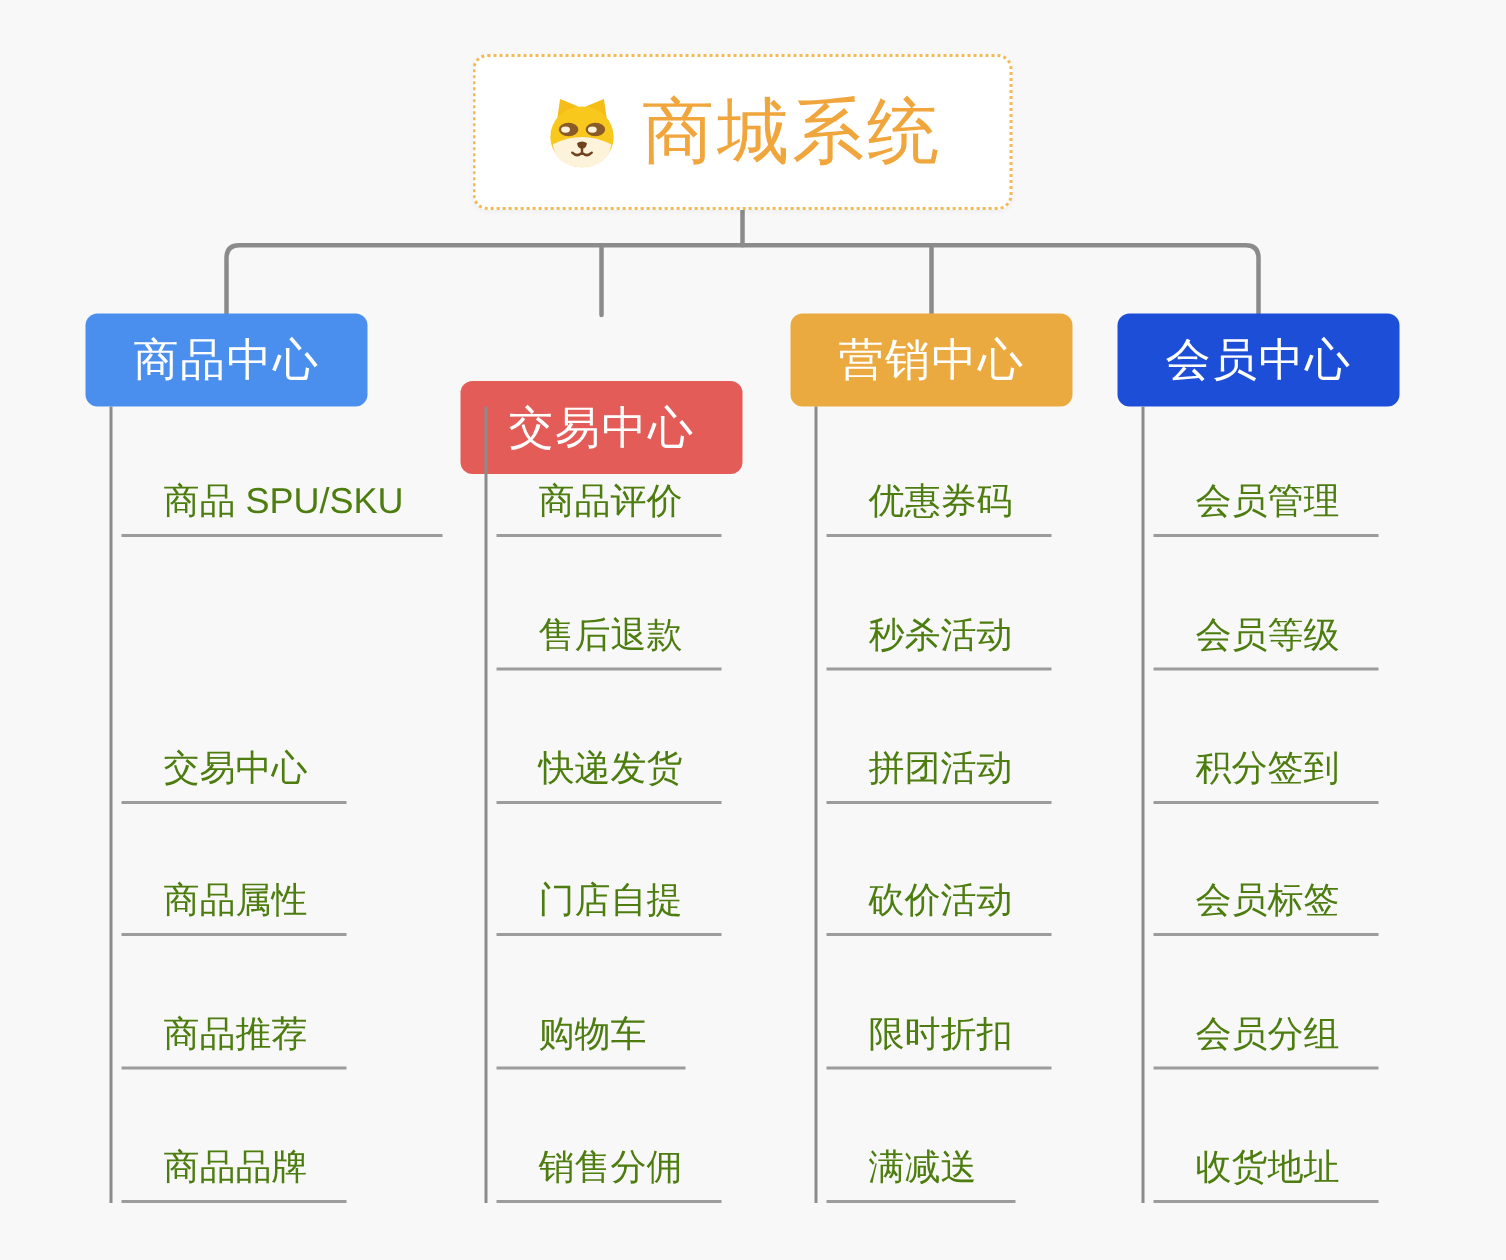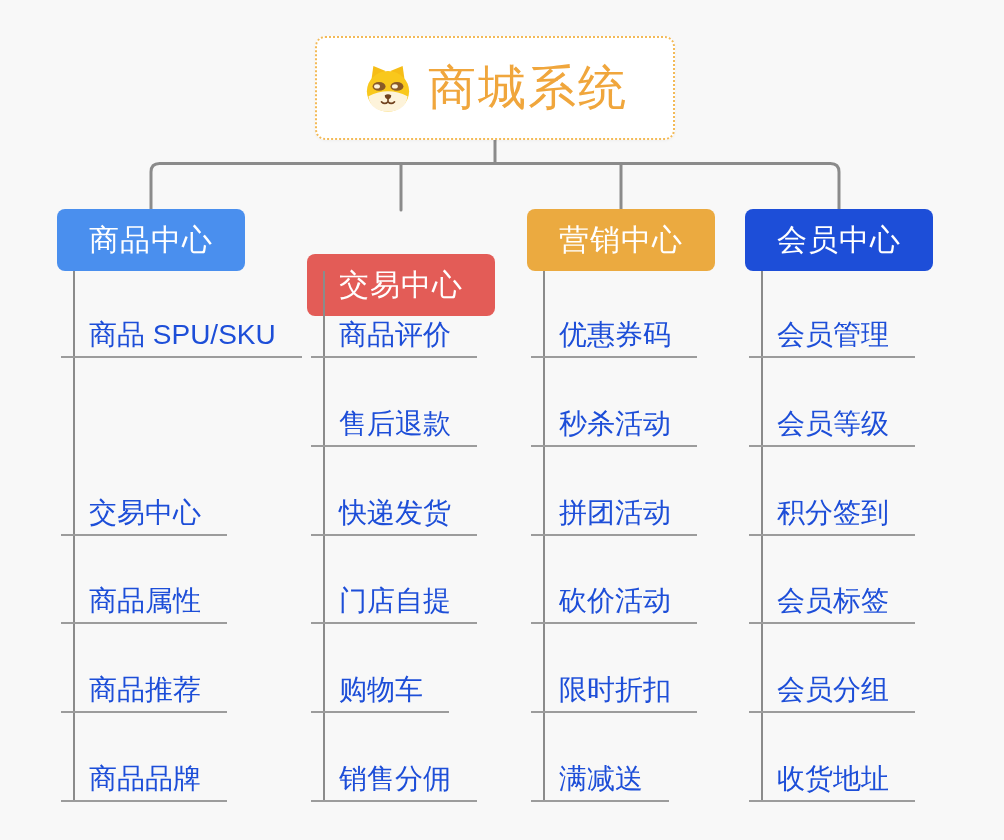--- a/index.html
+++ b/index.html
@@ -50,25 +50,25 @@
     display:flex;align-items:center;justify-content:center;
     white-space:nowrap;
     cursor:default;
   }
   .branch-vline{
     position:absolute;left:16px;top:62px;
     width:2px;height:531px;
     background:#8b8b8b;
   }
   .leaf{
-    position:absolute;left:4px;
+    position:absolute;left:24px;
     white-space:nowrap;
-    font-size:28px;
+    font-size:24px;
     line-height:30px;
-    color:#1d4ed8;
+    color:#4d7c0f;
     padding:0 26px 6px 28px;
     border-bottom:2px solid #9c9c9c;
   }
   .leaf.l0{top:111px}
   .leaf.l1{top:200px}
   .leaf.l2{top:289px}
   .leaf.l3{top:377px}
   .leaf.l4{top:466px}
   .leaf.l5{top:555px}
 </style>

